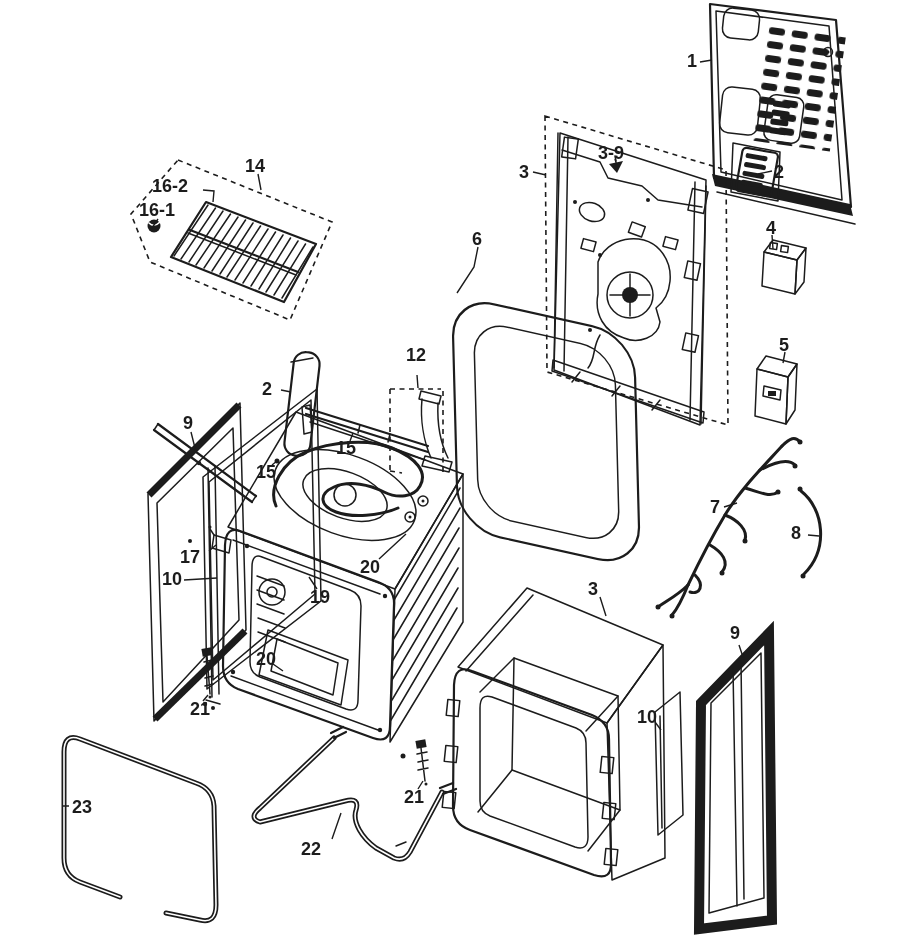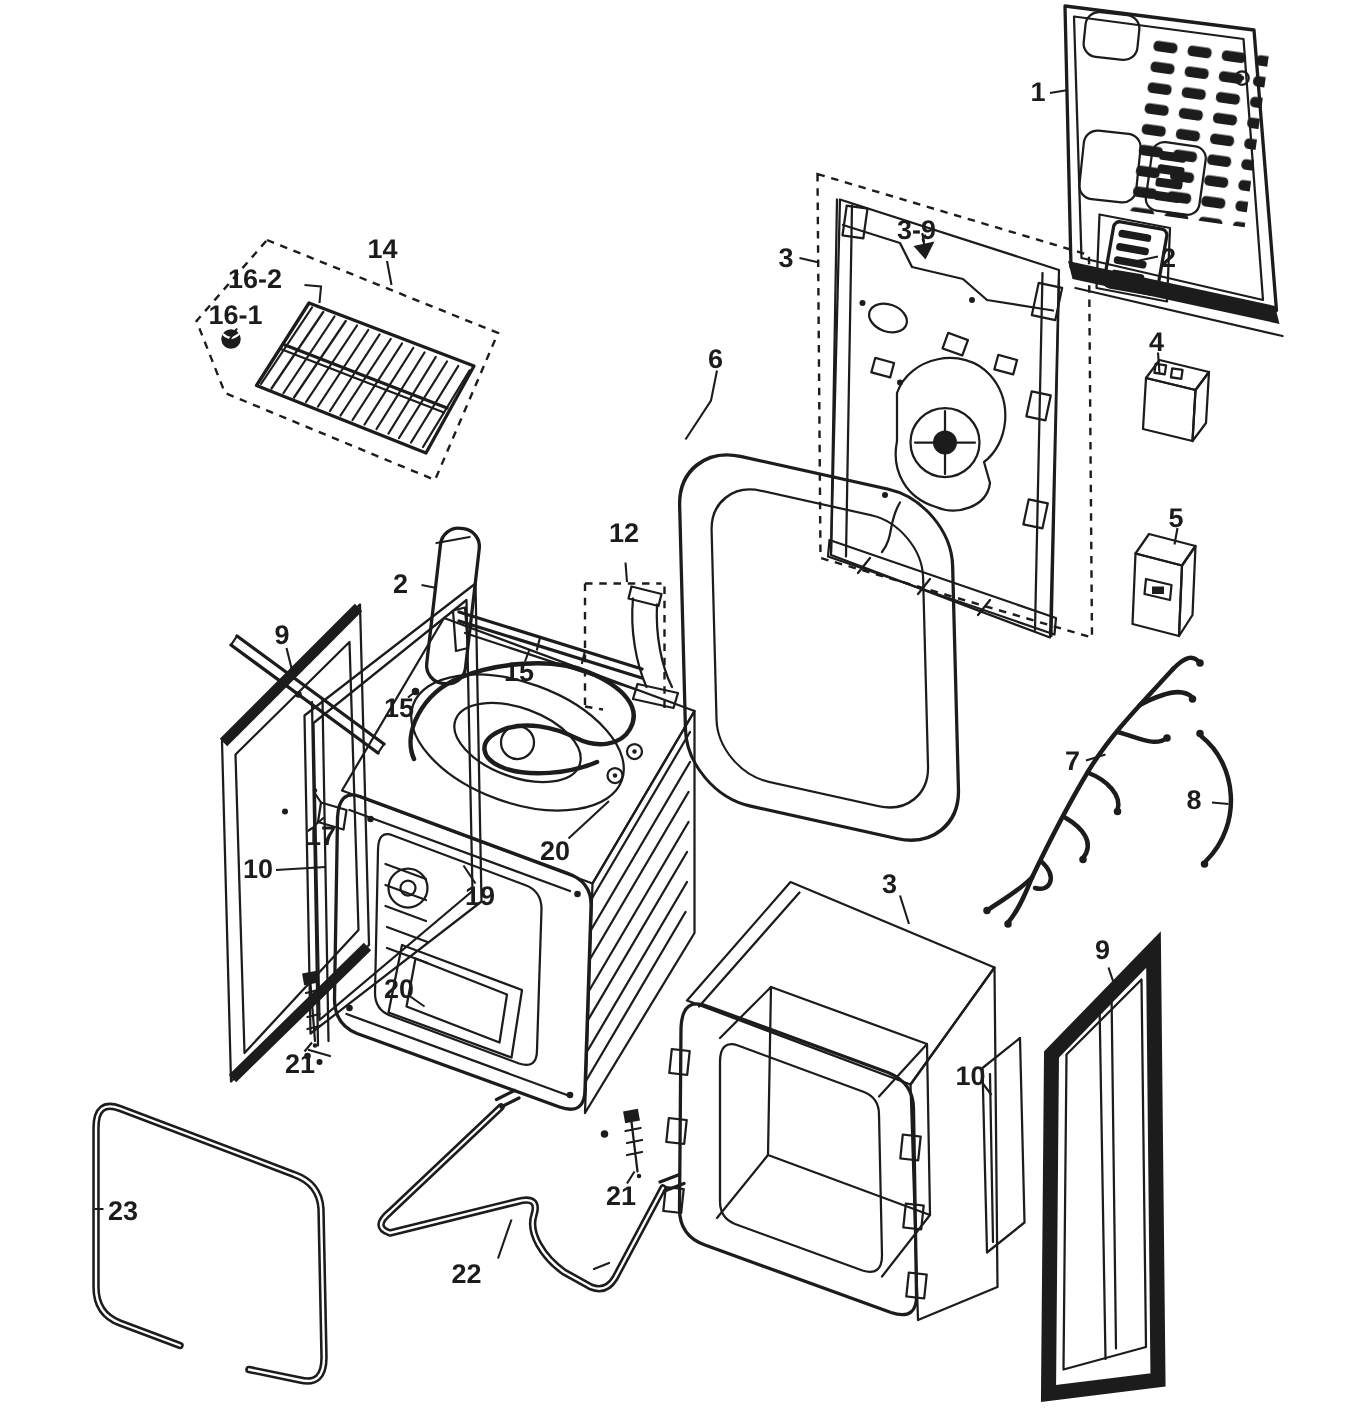--- a/index.html
+++ b/index.html
@@ -332,21 +332,21 @@
 <span class="callout" style="left:183px;top:414px">9</span>
 <span class="callout" style="left:162px;top:570px">10</span>
 <span class="callout" style="left:588px;top:580px">3</span>
 <span class="callout" style="left:406px;top:346px">12</span>
 <span class="callout" style="left:262px;top:380px">2</span>
 <span class="callout" style="left:336px;top:439px">15</span>
 <span class="callout" style="left:256px;top:463px">15</span>
 <span class="callout" style="left:245px;top:157px">14</span>
 <span class="callout" style="left:139px;top:201px">16-1</span>
 <span class="callout" style="left:152px;top:177px">16-2</span>
-<span class="callout" style="left:204px;top:548px">17</span>
+<span class="callout" style="left:180px;top:548px">17</span>
 <span class="callout" style="left:360px;top:558px">20</span>
 <span class="callout" style="left:310px;top:588px">19</span>
 <span class="callout" style="left:256px;top:650px">20</span>
 <span class="callout" style="left:190px;top:700px">21</span>
 <span class="callout" style="left:404px;top:788px">21</span>
 <span class="callout" style="left:301px;top:840px">22</span>
 <span class="callout" style="left:72px;top:798px">23</span>
 <span class="callout" style="left:730px;top:624px">9</span>
 <span class="callout" style="left:637px;top:708px">10</span>
 

